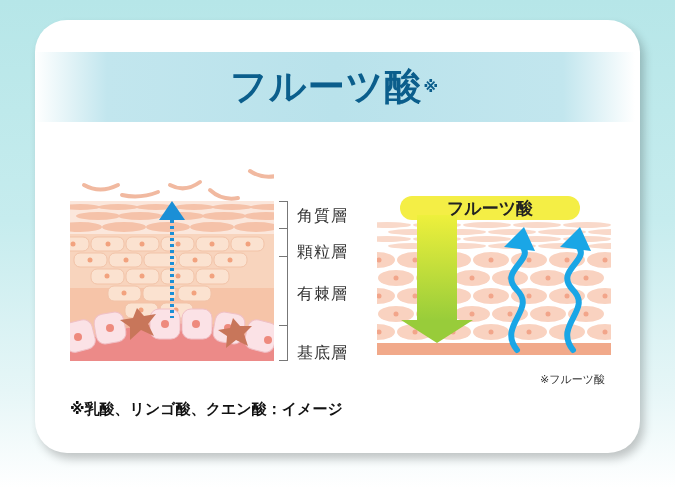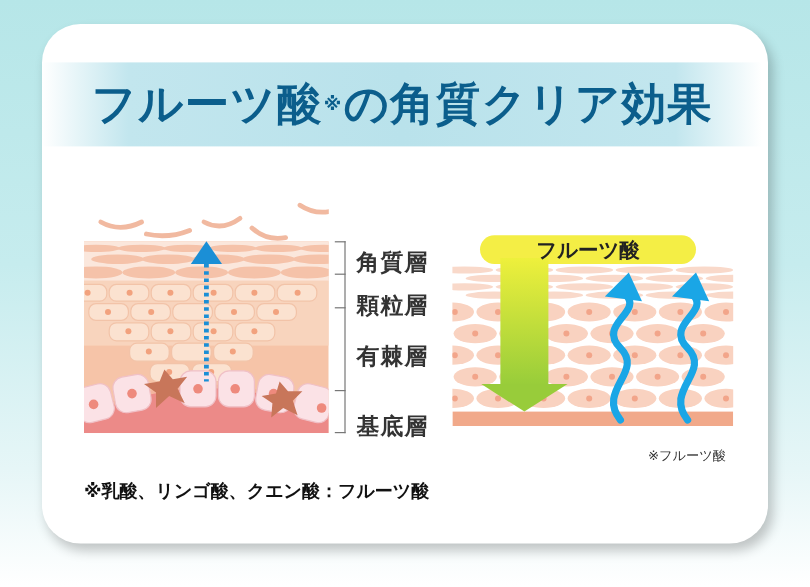--- a/index.html
+++ b/index.html
@@ -6,38 +6,37 @@
   body{width:675px;height:489px;overflow:hidden;position:relative;
     background:linear-gradient(180deg,#b6e6e8 0%,#c6ecee 45%,#e6f6f7 80%,#ffffff 100%);
     font-family:"DejaVu Sans","Liberation Sans",sans-serif;}
   .card{position:absolute;left:35px;top:20px;width:605px;height:433px;background:#fff;border-radius:32px;
     box-shadow:4px 6px 10px rgba(0,0,0,0.22);}
   .banner{position:absolute;left:35px;top:52px;width:600px;height:70px;
     background:linear-gradient(90deg,rgba(184,226,236,0) 0%,#c2e6ee 12%,#b9e2eb 50%,#c2e6ee 88%,rgba(184,226,236,0) 100%);}
   .title{position:absolute;left:0;top:0;width:100%;height:70px;display:flex;align-items:center;justify-content:center;
     color:#0b5e8c;font-weight:bold;font-size:37px;letter-spacing:1px;}
   .title .note{font-size:15px;vertical-align:middle;margin:0 1px;}
-  .layer-label{position:absolute;left:297px;font-size:19px;color:#333;letter-spacing:1px;font-weight:bold;}
+  .layer-label{position:absolute;left:297px;font-size:16px;color:#333;letter-spacing:1px;}
   .bracket{position:absolute;left:287px;top:201px;width:0;height:160px;border-left:1.5px solid #777;}
   .tick{position:absolute;height:0;border-top:1.5px solid #777;}
   .img-note{position:absolute;left:540px;top:372px;font-size:11px;color:#333;}
   .footnote{position:absolute;left:70px;top:400px;font-size:15px;font-weight:bold;color:#111;}
   .acid-label{position:absolute;left:400px;top:196px;width:180px;height:24px;display:flex;align-items:center;justify-content:center;
     font-size:17px;color:#222;font-weight:bold;}
 </style>
 </head>
 <body>
 
 <div class="card"></div>
 
 <div class="banner">
   <div class="title">
     <span>フルーツ酸</span>
       <span class="note">※</span>
-      <span>の角質クリア効果</span>
   </div>
 </div>
 
 <svg style="position:absolute;left:70px;top:168px" width="204" height="193" viewBox="0 0 204 193">
   <defs>
     <clipPath id="clipL">
         <rect x="0" y="33" width="204" height="160"></rect>
       </clipPath>
   </defs>
 
@@ -275,13 +274,13 @@
   <g fill="none" stroke="#1aa6e6" stroke-width="6" stroke-linecap="round">
     <path d="M140 155 C 120 130, 160 115, 140 95 C 120 75, 160 65, 144 50"></path>
     <path d="M196 155 C 176 130, 216 115, 196 95 C 176 75, 216 65, 200 50"></path>
   </g>
   <polygon points="127,52 147,32 158,56" fill="#1aa6e6"></polygon>
   <polygon points="183,52 203,32 214,56" fill="#1aa6e6"></polygon>
 </svg>
 <div class="acid-label">フルーツ酸</div>
 
 <div class="img-note">※フルーツ酸</div>
-<div class="footnote">※乳酸、リンゴ酸、クエン酸：フルーツ酸</div>
+<div class="footnote">※乳酸、リンゴ酸、クエン酸：イメージ</div>
 
 </body></html>

